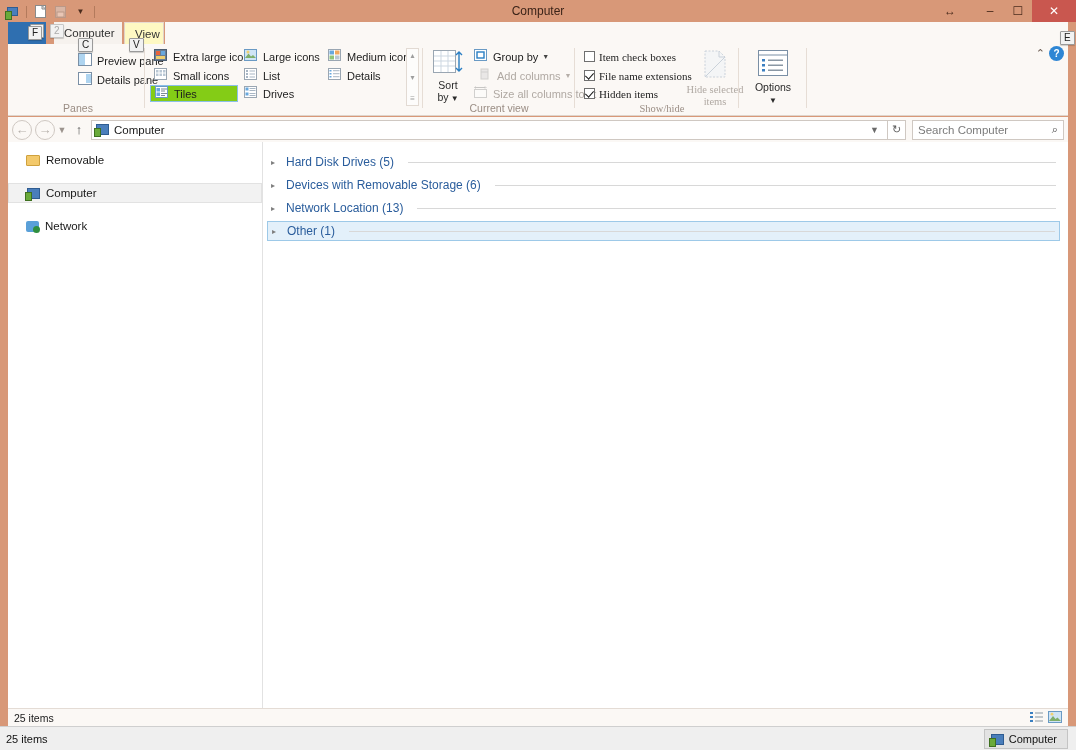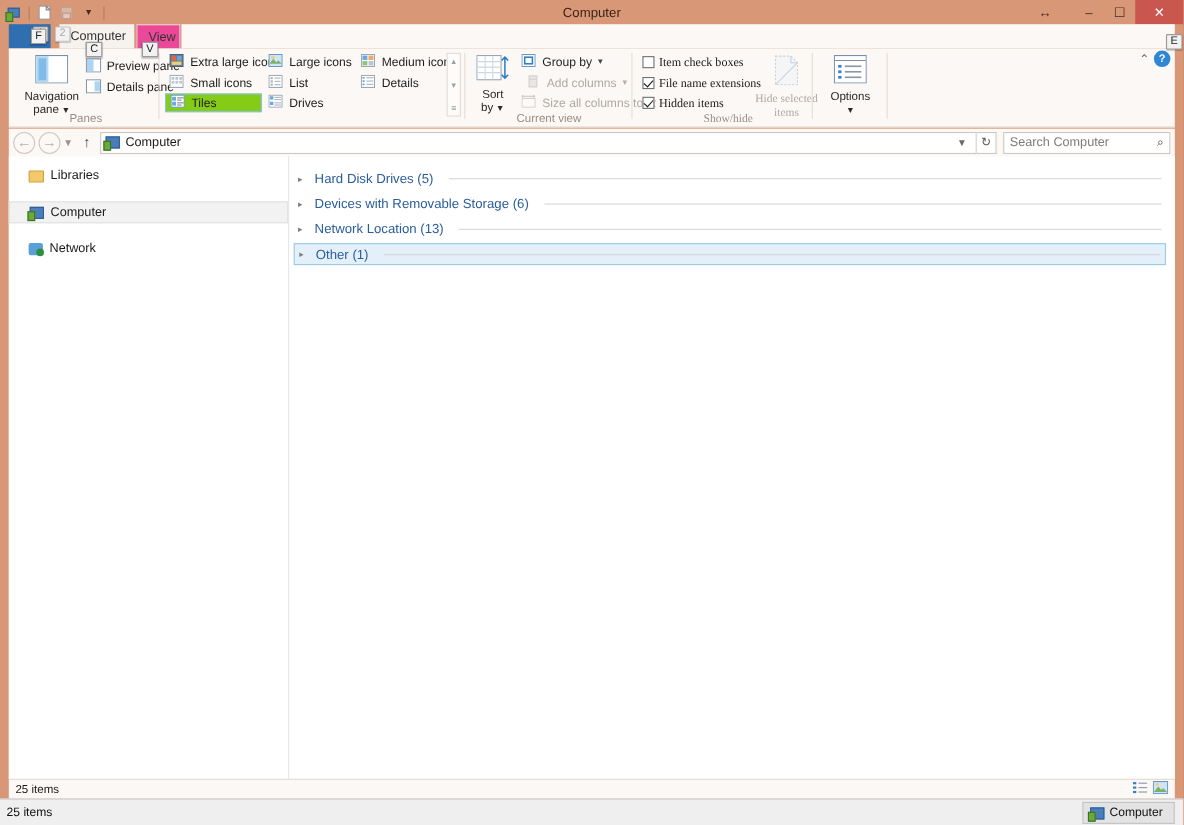--- a/index.html
+++ b/index.html
@@ -45,21 +45,21 @@
     background: #d89878;
   }
   .tab {
     position: absolute; top: 0; height: 22px; line-height: 22px;
     padding: 0 10px; font-size: 11.5px; color: #222;
     text-align: center;
   }
   .tab.file { left: 0; width: 38px; background: #2f6fb0; color: #fff; }
   .tab.computer { left: 46px; width: 68px; background: #f6f2ee; color: #333; }
   .tab.view {
-    left: 116px; width: 40px; background: #ec4899; color: #333;
+    left: 116px; width: 40px; background: #fef9c3; color: #333;
     border-left: 1px solid #e0d3c8; border-right: 1px solid #e0d3c8; border-top: 1px solid #e8dcd2;
   }
   .tab-rest {
     position: absolute; left: 157px; top: 0; right: 0; height: 22px; background: #fbf8f5;
   }
   
   .keytip {
     position: absolute; background: #f2f2f2; border: 1px solid #9a9a9a;
     color: #222; font-size: 10px; line-height: 12px; padding: 0 3px; min-width: 12px;
     text-align: center; border-radius: 1px; z-index: 40;
@@ -244,31 +244,20 @@
     <div class="tab-rest"></div>
   </div>
 
   <div class="keytip" style="left:28px; top:26px;">F</div>
   <div class="keytip" style="left:78px; top:38px;">C</div>
   <div class="keytip" style="left:129px; top:38px;">V</div>
 
   <div class="ribbon">
 
     <div class="rgroup" style="left:4px; width:132px;">
-      <div class="big-btn" style="left:4px;">
-        <span class="bicon">
-          <svg width="30" height="26" viewBox="0 0 30 26">
-              <rect x="0.5" y="0.5" width="29" height="25" fill="#fff" stroke="#7a8fa5"></rect>
-              <rect x="1" y="1" width="11" height="24" fill="#b7d8f2"></rect>
-              <rect x="3" y="3" width="7" height="20" fill="#7fbce8"></rect>
-            </svg>
-        </span>
-        <span>Navigation</span><br>
-        <span>pane</span><span style="font-size:8px;"> ▼</span>
-      </div>
       <div class="small-btn" style="left:62px; top:8px; width:66px;">
         <span class="si">
           <svg width="14" height="13" viewBox="0 0 14 13">
               <rect x="0.5" y="0.5" width="13" height="12" fill="#fff" stroke="#7a8fa5"></rect>
               <rect x="1" y="1" width="6" height="11" fill="#aed4f0"></rect>
             </svg>
         </span>
         <span>Preview pane</span>
       </div>
       <div class="small-btn" style="left:62px; top:27px; width:66px;">
@@ -536,21 +525,21 @@
       <span class="ph">Search Computer</span>
       <span class="mag">⌕</span>
     </div>
   </div>
 
   <div class="content">
 
     <div class="navpane">
       <div class="navitem">
         <span class="ic ic-folder"></span>
-        <span>Libraries</span>
+        <span>Removable</span>
       </div>
       <div class="navitem selected">
         <span class="ic ic-monitor"></span>
         <span>Computer</span>
       </div>
       <div class="navitem">
         <span class="ic ic-net"></span>
         <span>Network</span>
       </div>
     </div>

